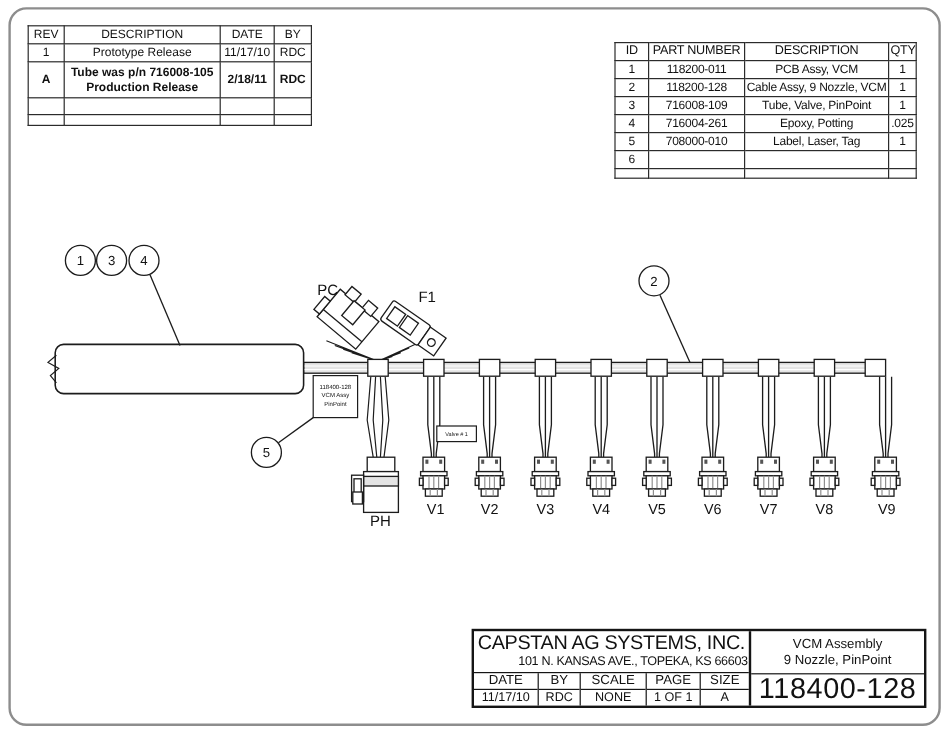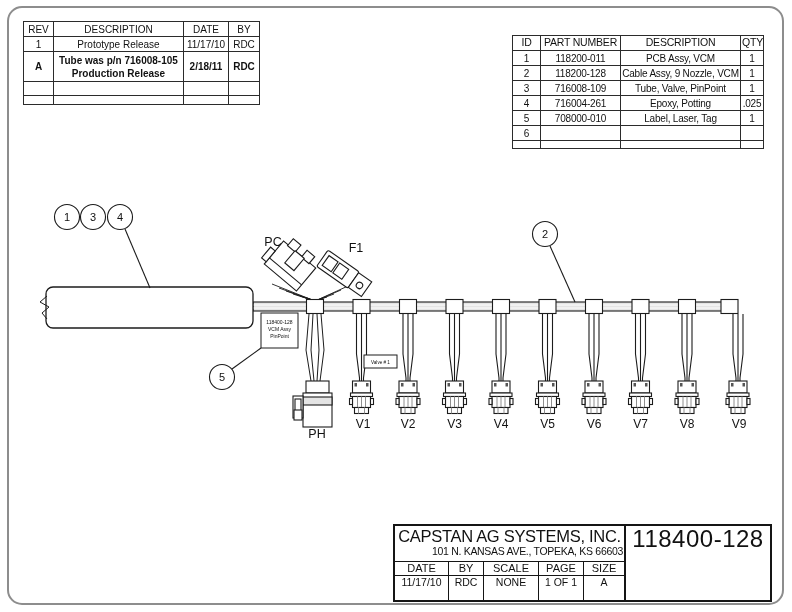--- a/index.html
+++ b/index.html
@@ -13,21 +13,21 @@
   table.dt td{border:1px solid #2b2b2b;padding:0 1px;text-align:center;vertical-align:middle;
               white-space:pre-line;overflow:hidden;line-height:1.3;font-size:10px;color:#111;}
   #rev-table{left:23px;top:21px;width:236px;}
   #parts-table{left:512px;top:35px;width:251px;}
   #parts-table td{font-size:10px;letter-spacing:-0.2px;}
   #parts-table td.hd{font-size:10.5px;}
   tr.r15{height:15px;} tr.r30{height:30px;} tr.r14{height:14px;} tr.r9{height:9px;} tr.r8{height:8px;}
   td.vtop{vertical-align:top;font-weight:bold;}
 
   
-  #title-block{position:absolute;left:393px;top:524px;width:379px;height:78px;
+  #title-block{position:absolute;left:393px;top:524px;width:379px;height:66px;
                border:2px solid #151515;box-sizing:border-box;display:flex;background:#fff;}
   .tb-left{width:231px;border-right:2px solid #151515;display:flex;flex-direction:column;box-sizing:border-box;}
   .tb-company{height:33px;text-align:center;padding-top:2px;}
   .tb-company .cname{font-size:16.5px;line-height:17px;letter-spacing:-0.3px;white-space:nowrap;}
   .tb-company .caddr{font-size:10.5px;line-height:12px;letter-spacing:-0.3px;white-space:nowrap;padding-left:36px;}
   .tb-fields{flex:1;display:flex;border-top:1.5px solid #151515;}
   .tb-field{display:flex;flex-direction:column;border-right:1px solid #151515;box-sizing:border-box;}
   .tb-field:last-child{border-right:none;}
   .fw-date{width:54px;} .fw-by{width:35px;} .fw-scale{width:55px;} .fw-page{width:45px;} .fw-size{flex:1;}
   .tb-fh{height:13px;border-bottom:1px solid #151515;font-size:11px;line-height:13px;text-align:center;}
@@ -304,17 +304,21 @@
           <div class="tb-fh">PAGE</div>
           <div class="tb-fv">1 OF 1</div>
         </div>
         <div class="tb-field fw-size">
           <div class="tb-fh">SIZE</div>
           <div class="tb-fv">A</div>
         </div>
       </div>
     </div>
     <div class="tb-right">
+      <div class="tb-title">
+        <div>VCM Assembly</div>
+        <div>9 Nozzle, PinPoint</div>
+      </div>
       <div class="tb-number">118400-128</div>
     </div>
   </div>
 
 </div>
 
 </body></html>

